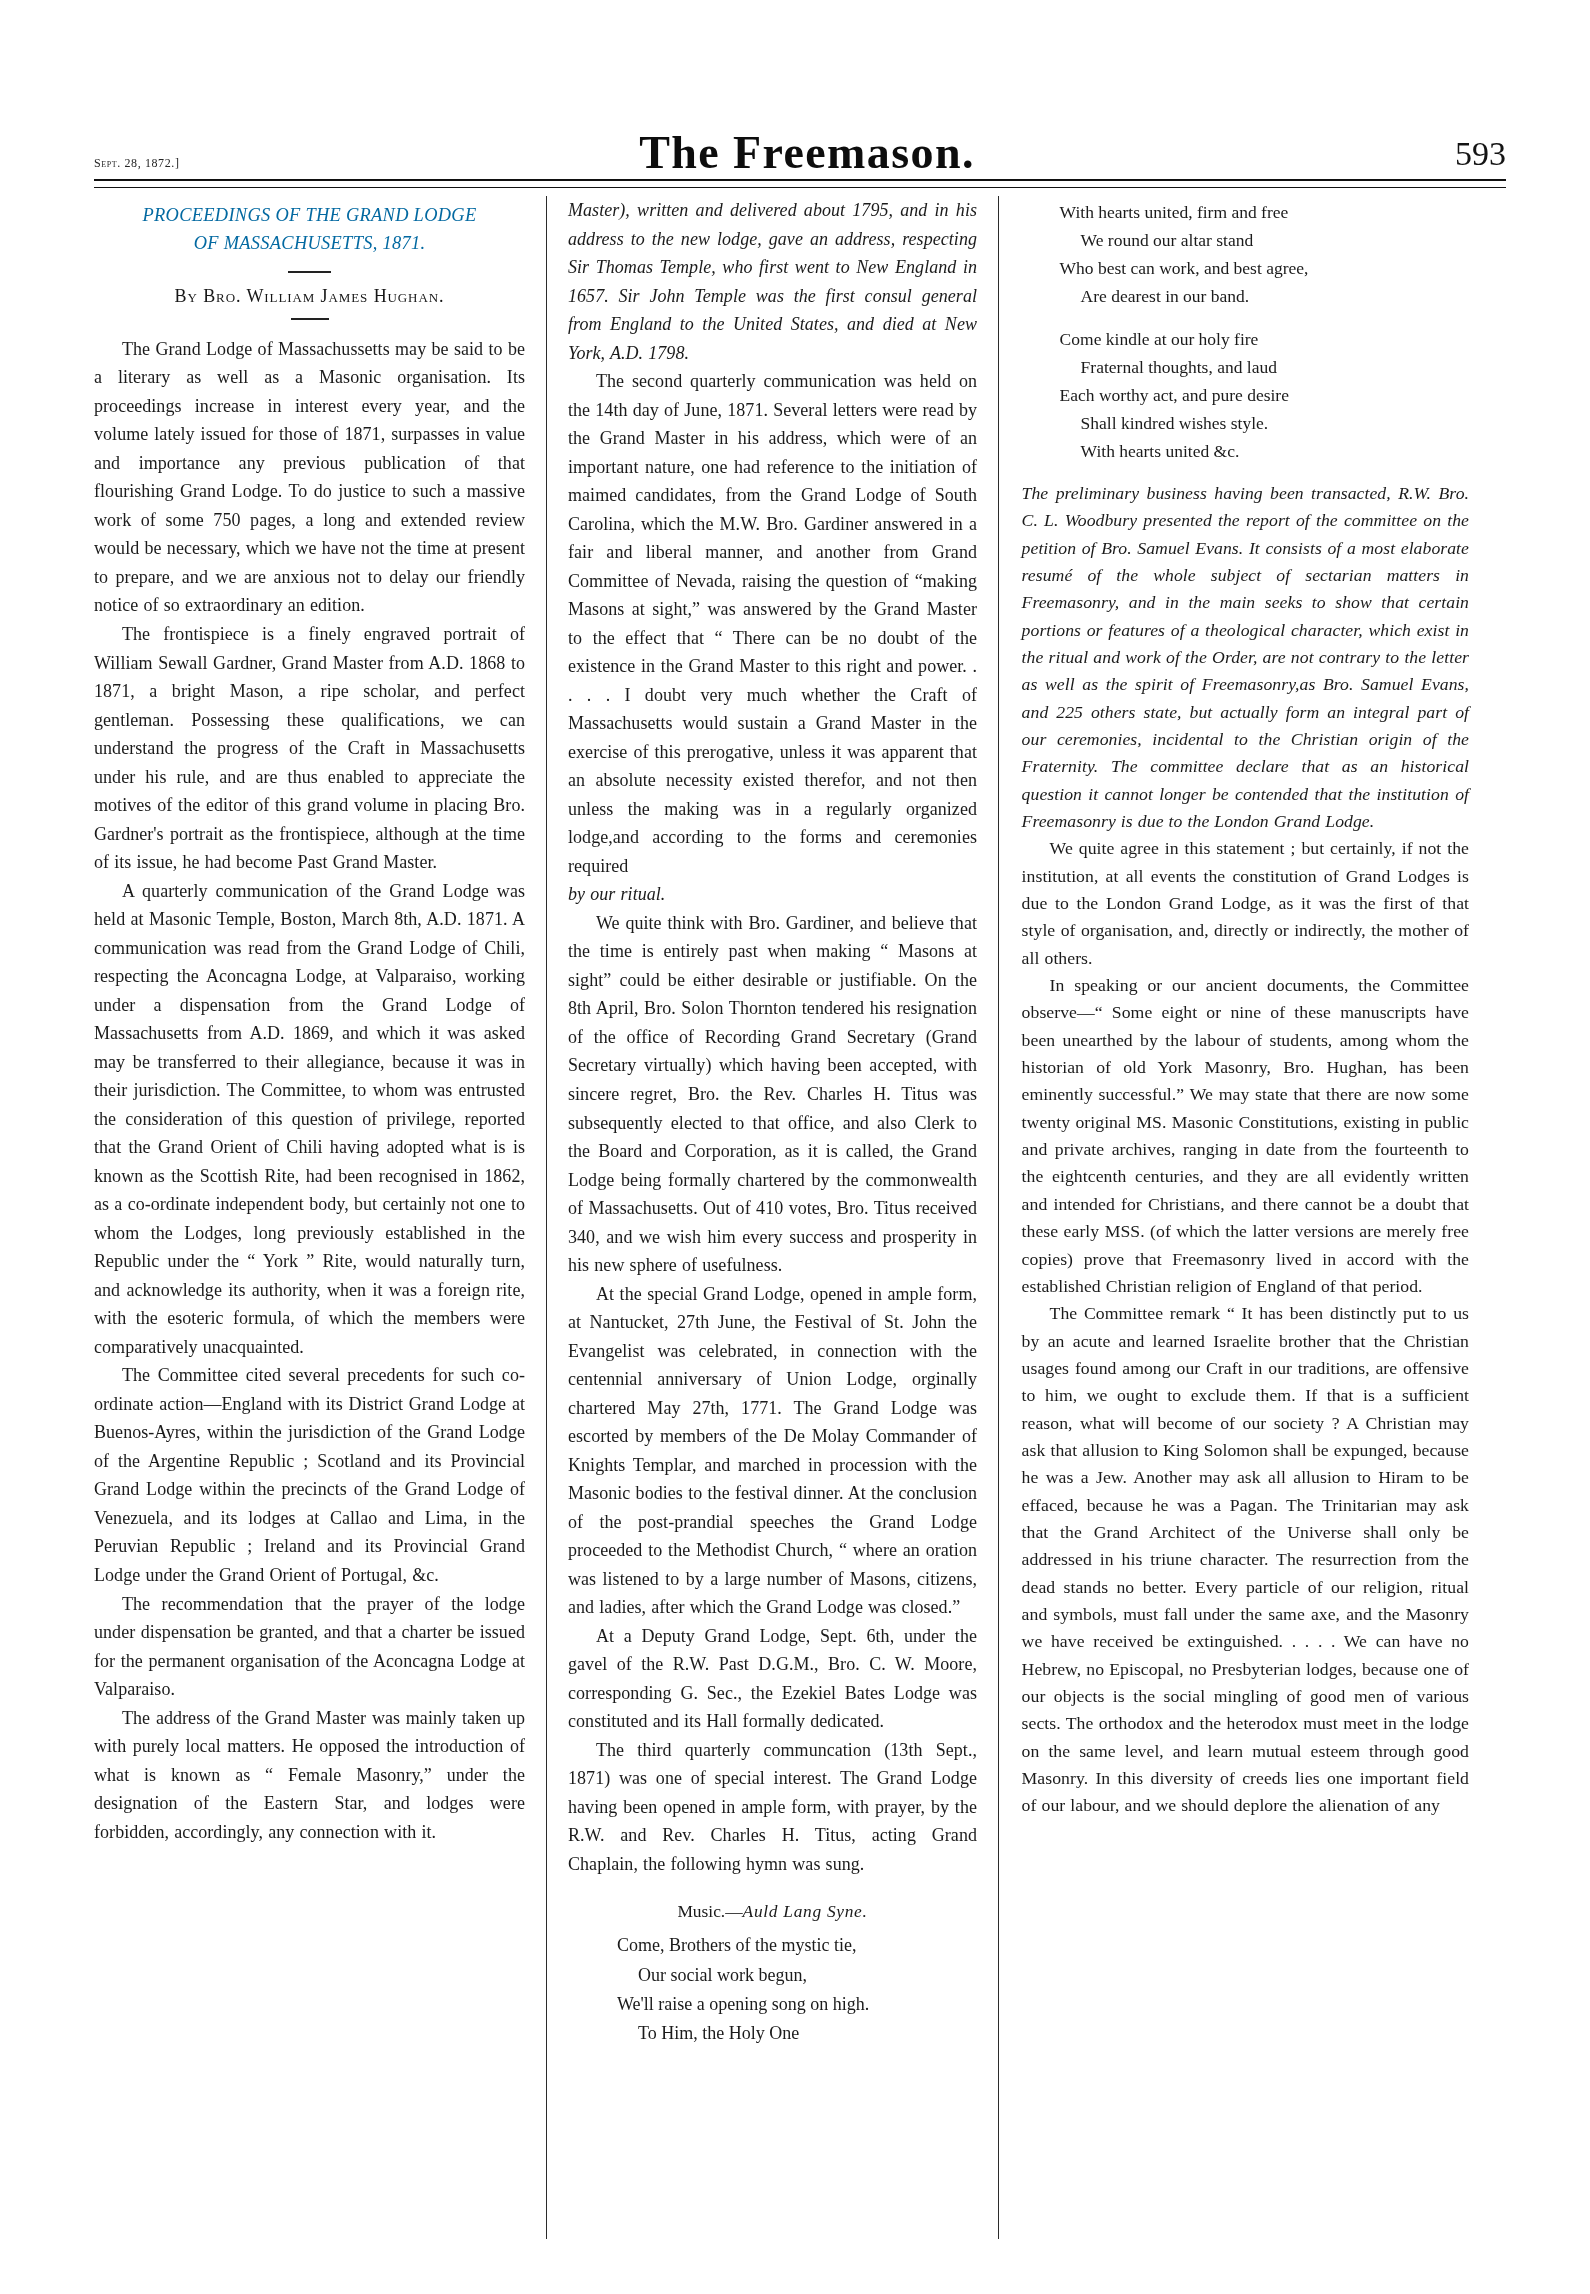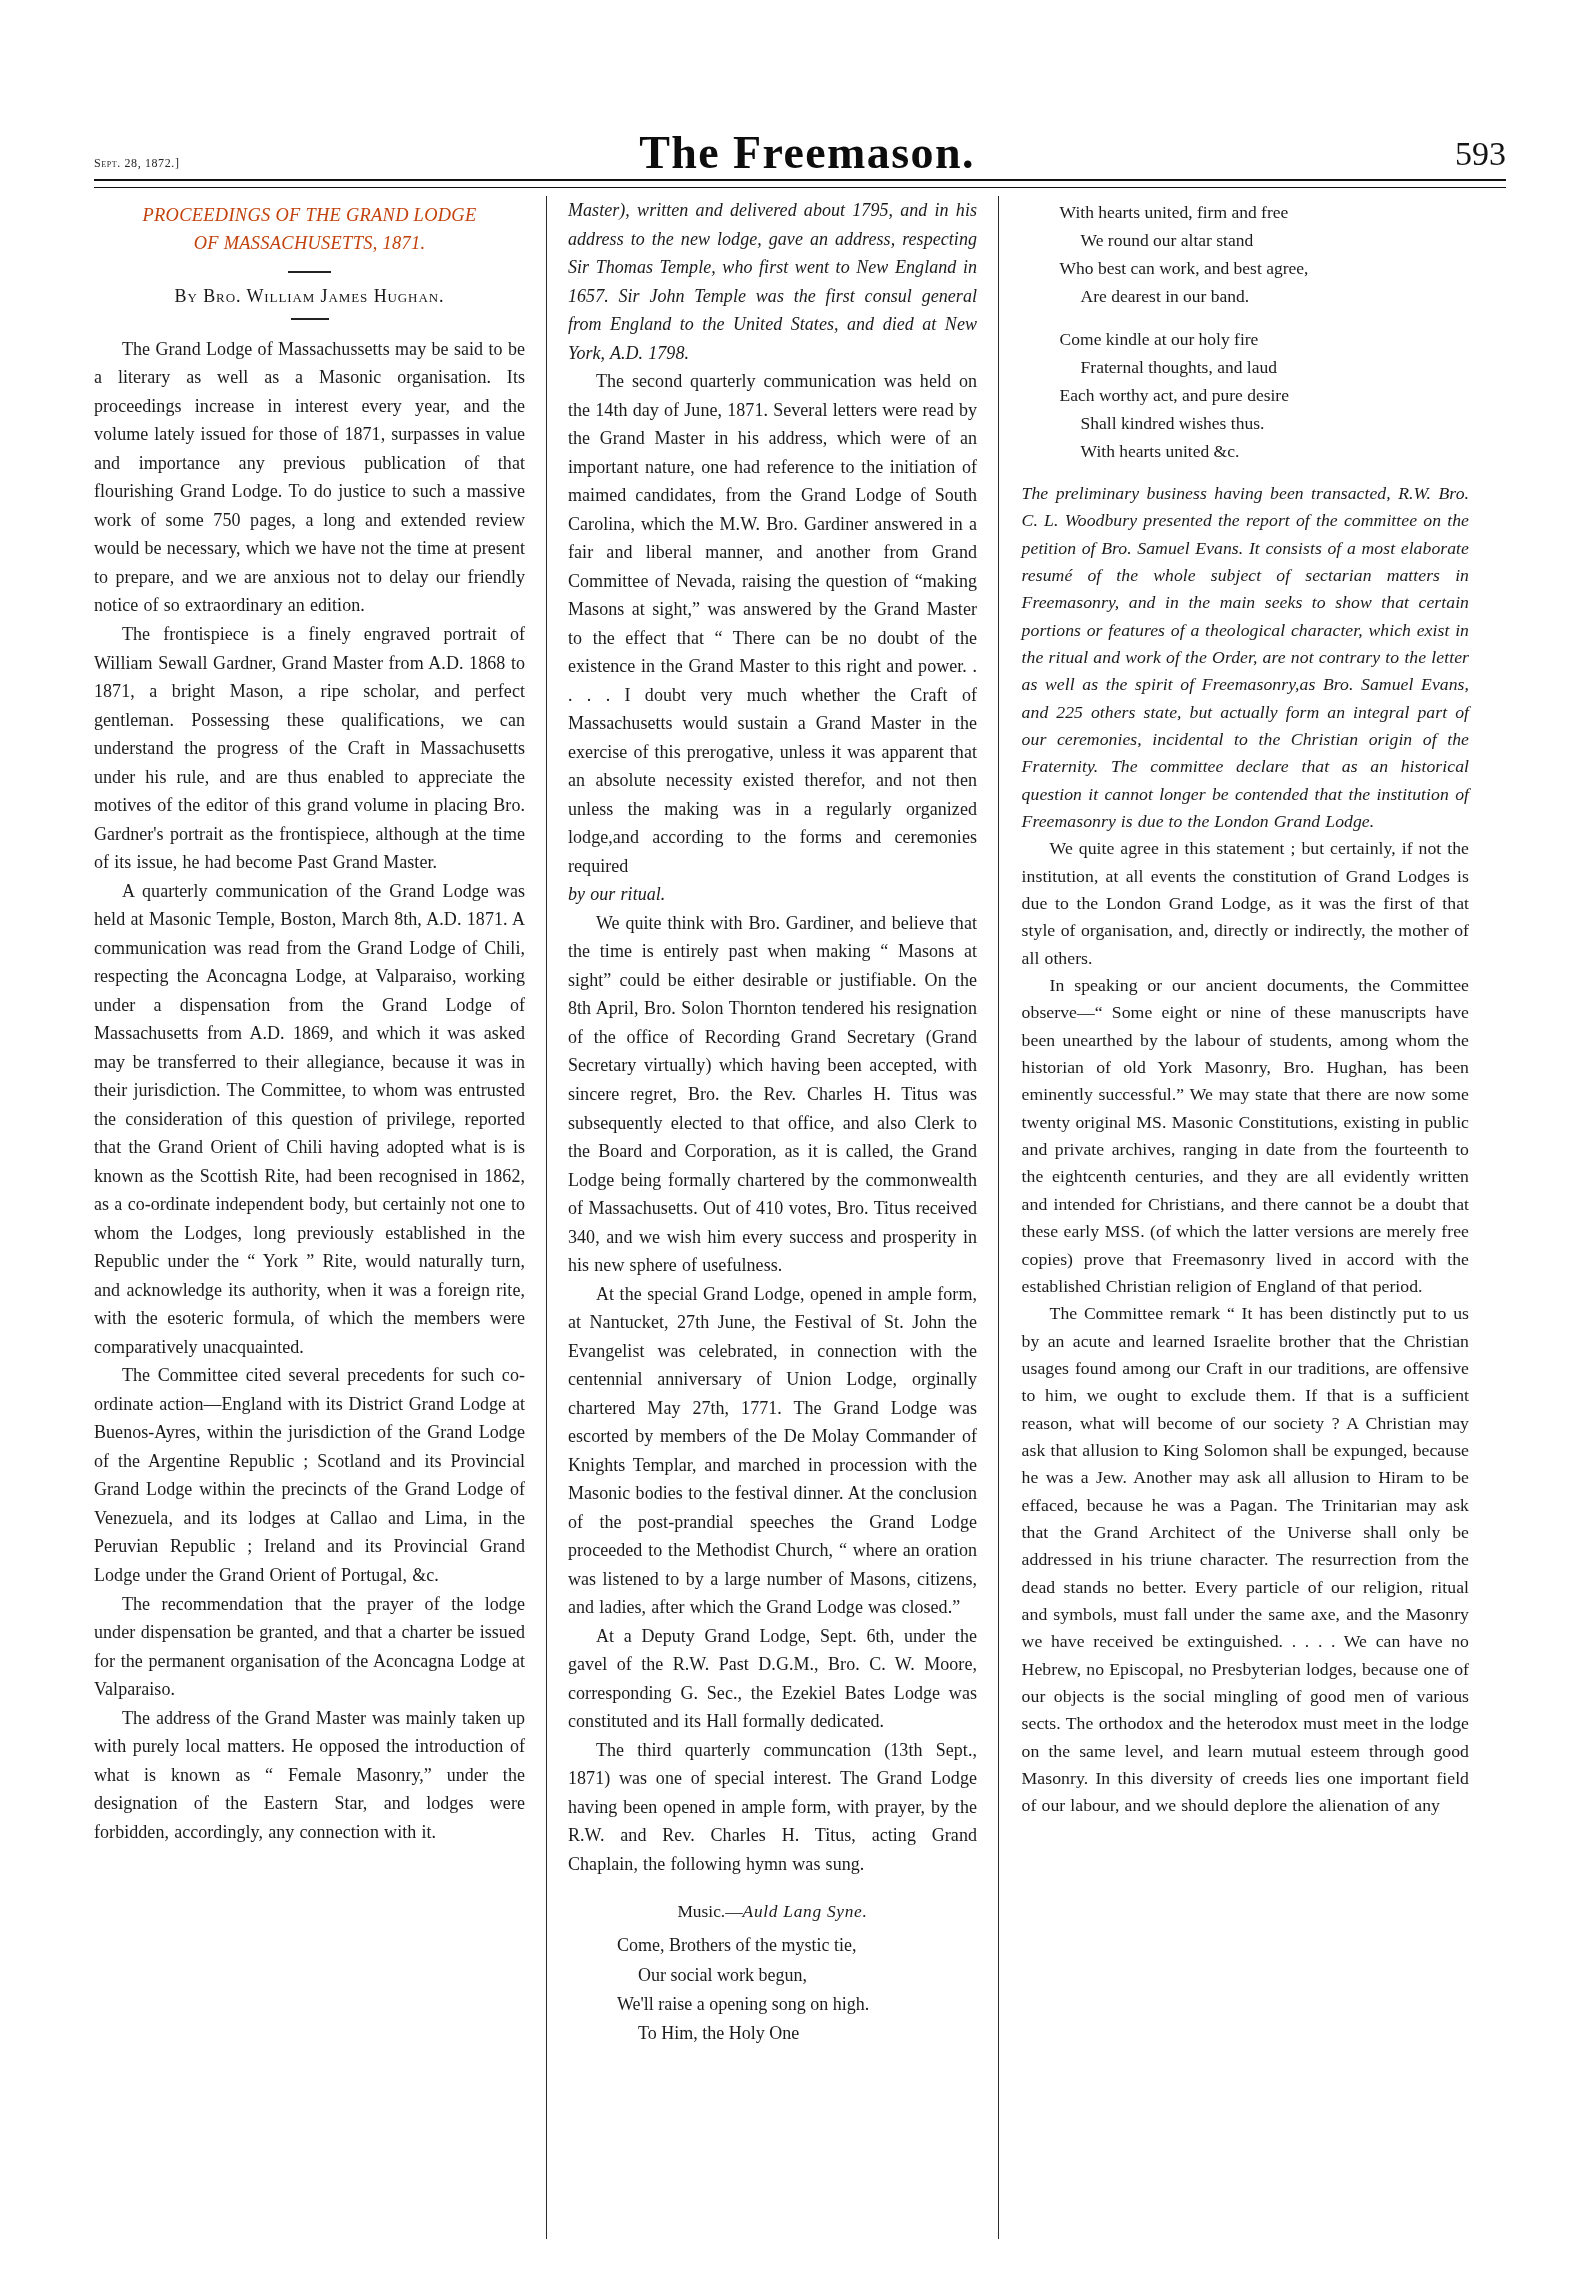--- a/index.html
+++ b/index.html
@@ -89,21 +89,21 @@
   .col.c2 { padding-left: 21px; padding-right: 21px; border-left: 1.3px solid #2b2b2b; }
   .col.c3 { padding-left: 22.6px; border-left: 1.3px solid #2b2b2b; width: 471px; }
 
   .headline {
     text-align: center;
     font-style: italic;
     font-size: 18.4px;
     line-height: 1.52;
     letter-spacing: 0.3px;
     margin: 5.6px 0 0 0;
-    color: #c2410c;
+    color: #0369a1;
   }
 
   .dash {
     width: 43px;
     height: 0;
     border-top: 2.4px solid #222;
     margin: 13px auto 13px auto;
   }
   .dash.short { width: 38px; margin: 11.3px auto 15px auto; }
 
@@ -214,21 +214,21 @@
         <span class="l1">With hearts united, firm and free</span>
         <span class="l2">We round our altar stand</span>
         <span class="l1">Who best can work, and best agree,</span>
         <span class="l2">Are dearest in our band.</span>
       </div>
       <div class="verse-gap"></div>
       <div class="verse">
         <span class="l1">Come kindle at our holy fire</span>
         <span class="l2">Fraternal thoughts, and laud</span>
         <span class="l1">Each worthy act, and pure desire</span>
-        <span class="l2">Shall kindred wishes thus.</span>
+        <span class="l2">Shall kindred wishes style.</span>
         <span class="l2">With hearts united &amp;c.</span>
       </div>
       <div class="verse-gap"></div>
 
       <p class="body noindent">The preliminary business having been transacted, R.W. Bro. C. L. Woodbury presented the report of the committee on the petition of Bro. Samuel Evans. It consists of a most elaborate resumé of the whole subject of sectarian matters in Freemasonry, and in the main seeks to show that certain portions or features of a theological character, which exist in the ritual and work of the Order, are not contrary to the letter as well as the spirit of Freemasonry,as Bro. Samuel Evans, and 225 others state, but actually form an integral part of our ceremonies, incidental to the Christian origin of the Fraternity. The committee declare that as an historical question it cannot longer be contended that the institution of Freemasonry is due to the London Grand Lodge.</p>
       <p class="body">We quite agree in this statement ; but certainly, if not the institution, at all events the constitution of Grand Lodges is due to the London Grand Lodge, as it was the first of that style of organisation, and, directly or indirectly, the mother of all others.</p>
       <p class="body">In speaking or our ancient documents, the Committee observe—“ Some eight or nine of these manuscripts have been unearthed by the labour of students, among whom the historian of old York Masonry, Bro. Hughan, has been eminently successful.” We may state that there are now some twenty original MS. Masonic Constitutions, existing in public and private archives, ranging in date from the fourteenth to the eightcenth centuries, and they are all evidently written and intended for Christians, and there cannot be a doubt that these early MSS. (of which the latter versions are merely free copies) prove that Freemasonry lived in accord with the established Christian religion of England of that period.</p>
       <p class="body faded-1">The Committee remark “ It has been distinctly put to us by an acute and learned Israelite brother that the Christian usages found among our Craft in our traditions, are offensive to him, we ought to exclude them. If that is a sufficient reason, what will become of our society ? A Christian may ask that allusion to King Solomon shall be expunged, because he was a Jew. Another may ask all allusion to Hiram to be effaced, because he was a Pagan. The Trinitarian may ask that the Grand Architect of the Universe shall only be addressed in his triune character. The resurrection from the dead stands no better. Every particle of our religion, ritual and symbols, must fall under the same axe, and the Masonry we have received be extinguished. . . . . We can have no Hebrew, no Episcopal, no Presbyterian lodges, because one of our objects is the social mingling of good men of various sects. The orthodox and the heterodox must meet in the lodge on the same level, and learn mutual esteem through good Masonry. In this diversity of creeds lies one important field of our labour, and we should deplore the alienation of any</p>
     </div>
 

